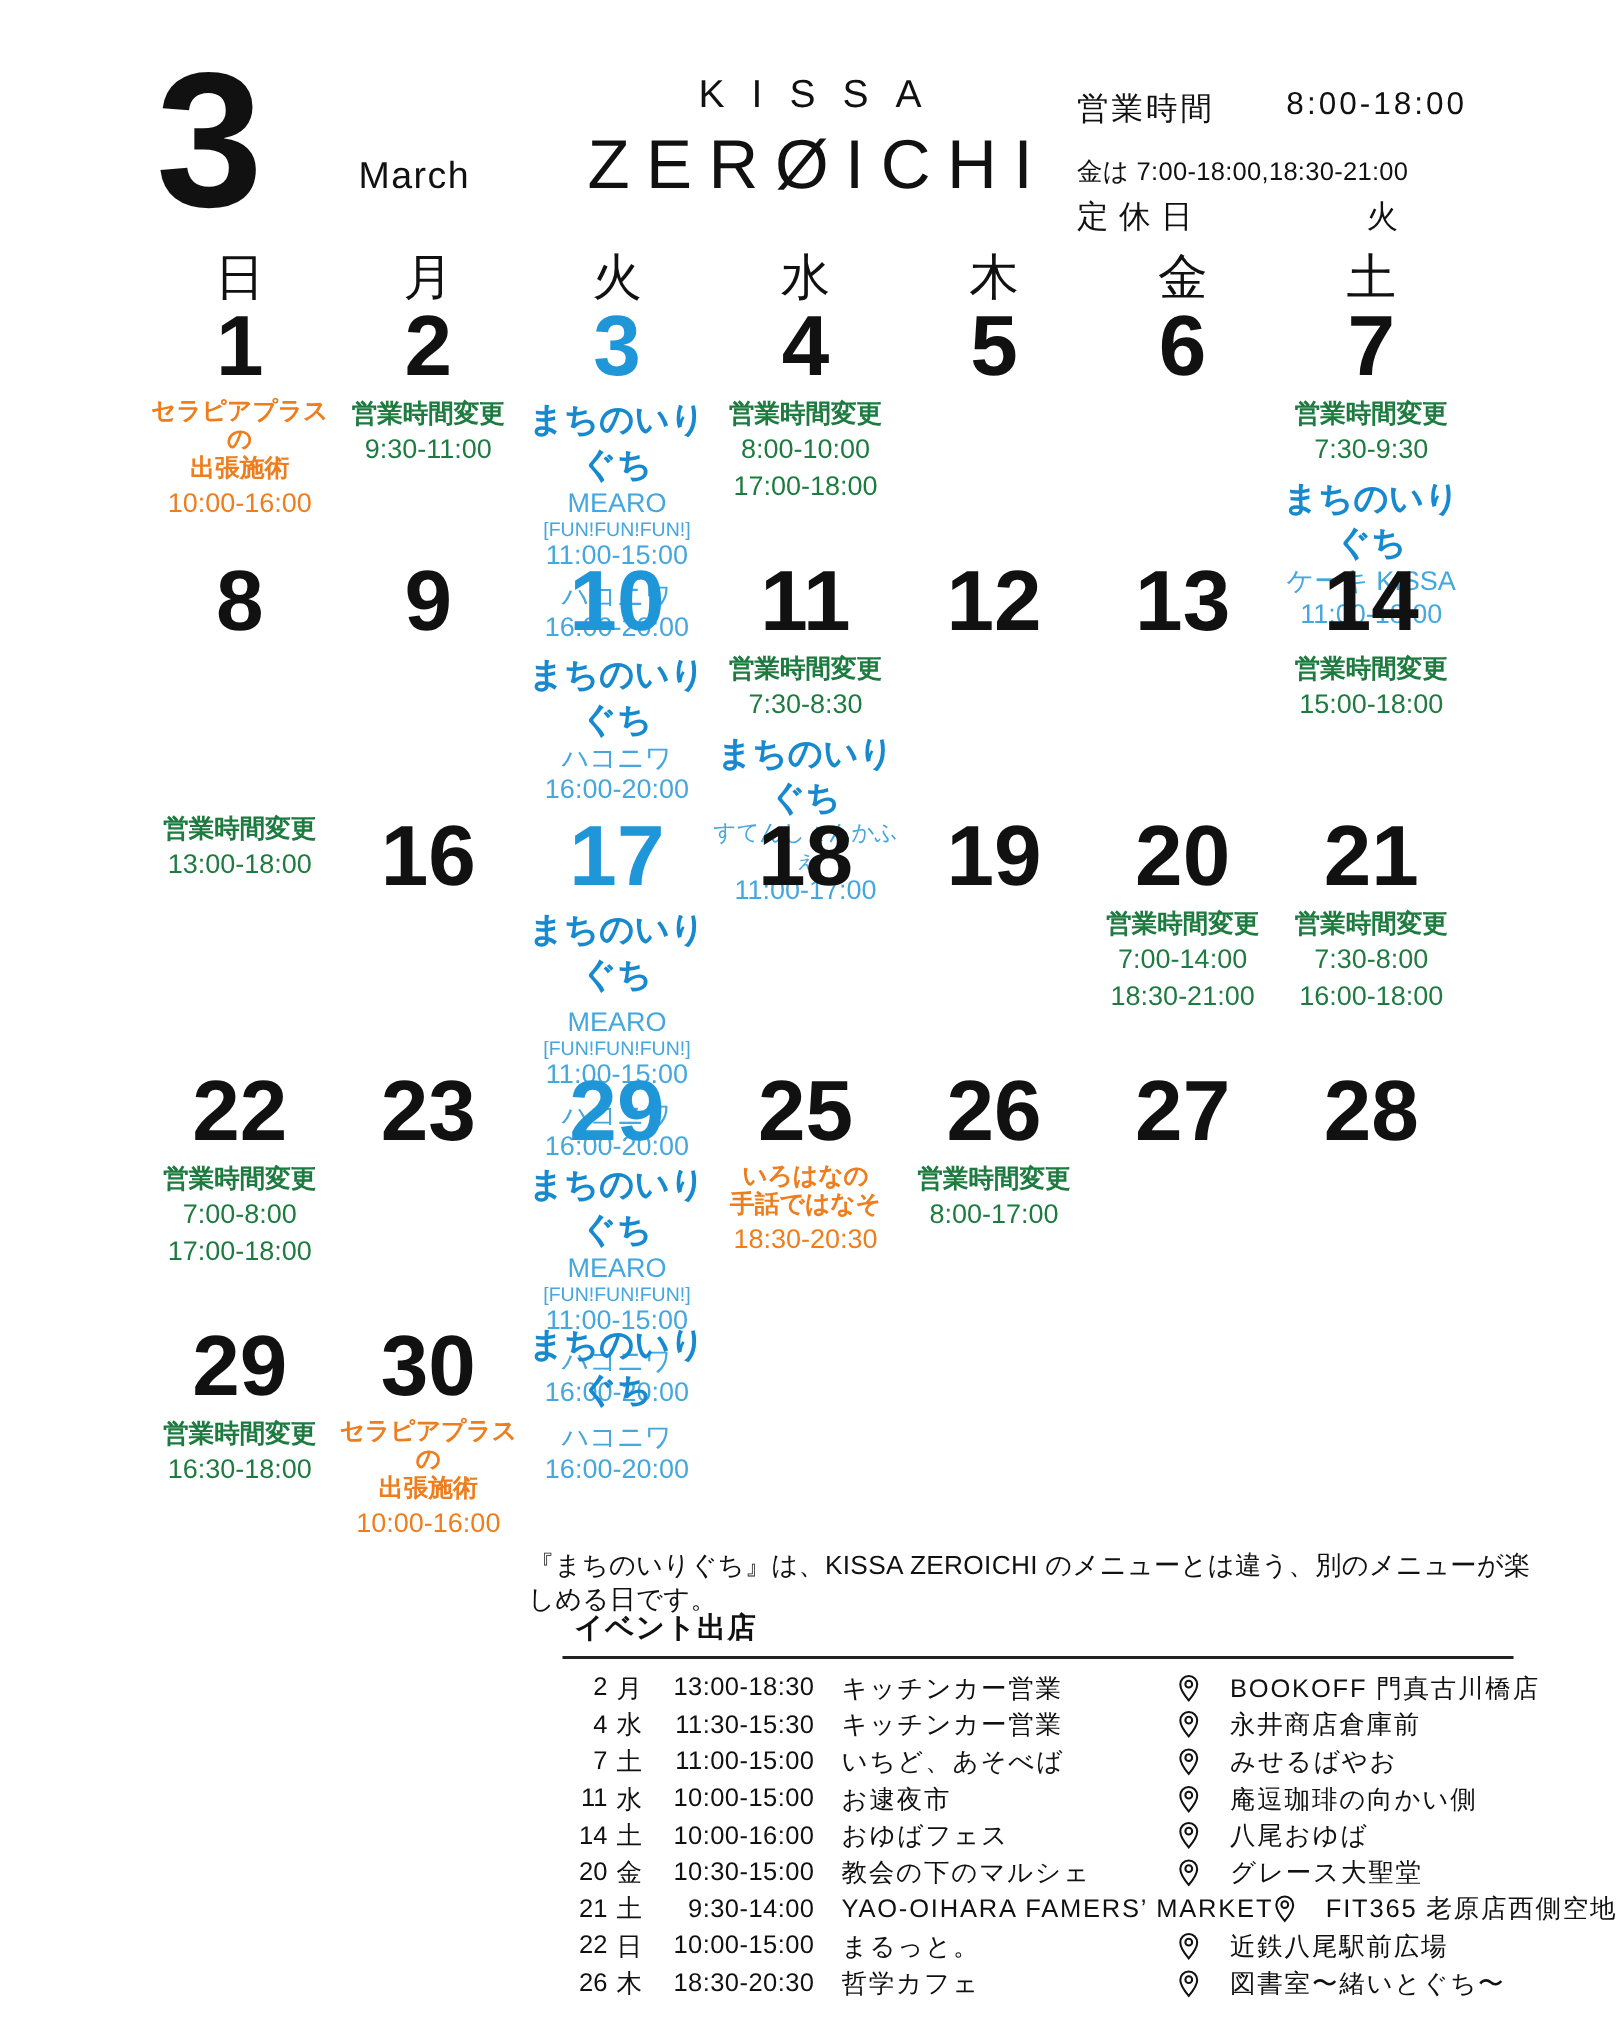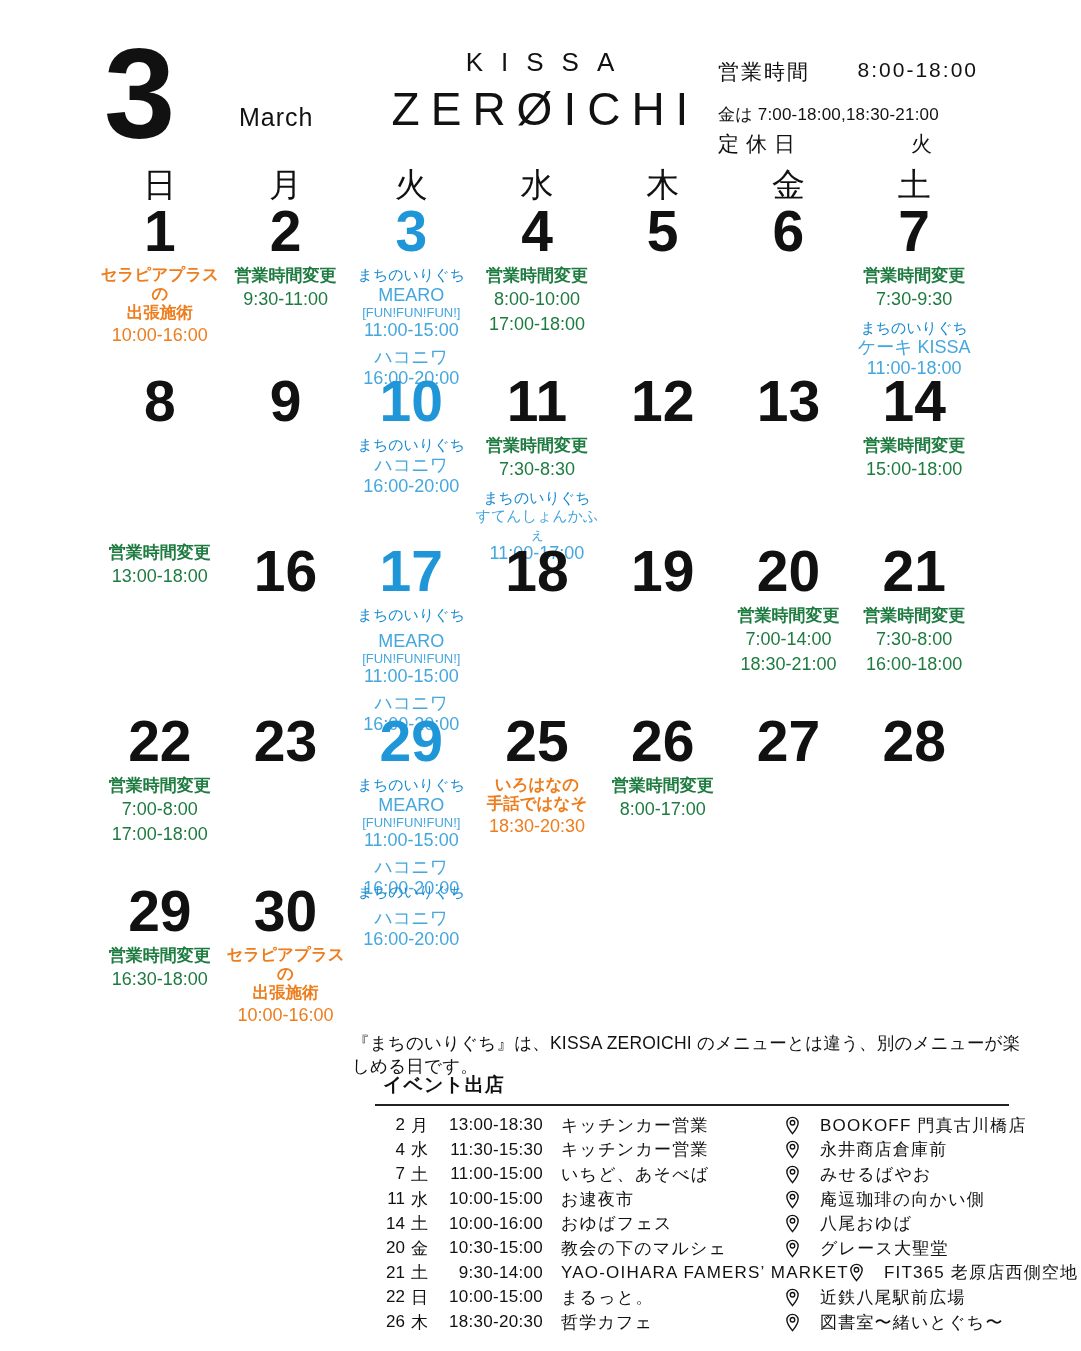--- a/index.html
+++ b/index.html
@@ -23,21 +23,21 @@
     display:grid; grid-template-columns:repeat(7,1fr); text-align:center;
     font-size:33px; font-weight:400;}
   .calendar{position:absolute; left:97px; top:202px; width:880px;}
   .week{display:grid; grid-template-columns:repeat(7,1fr); height:170px;}
   .cell{text-align:center; padding:0 1px; overflow:visible;}
   .num{font-size:57px; font-weight:700; line-height:1.02; margin-bottom:5px; letter-spacing:0px;}
   .num-blue{color:var(--dayblue);}
   .item{white-space:pre-line;}
   .i-green-bold{color:var(--green); font-weight:700; font-size:17px; line-height:1.3;}
   .i-green{color:var(--green); font-size:18px; line-height:1.35;}
-  .i-blue-bold{color:var(--bluebold); font-weight:400; font-size:15px; line-height:1.3;}
+  .i-blue-bold{color:var(--bluebold); font-weight:700; font-size:23px; line-height:1.3;}
   .i-blue{color:var(--blue); font-size:18px; line-height:1.18;}
   .i-blue-small{color:var(--blue); font-size:13px; line-height:1.05;}
   .i-blue-mid{color:var(--blue); font-size:15px; line-height:1.2;}
   .i-orange-bold{color:var(--orange); font-weight:700; font-size:16.5px; line-height:1.15;}
   .i-orange{color:var(--orange); font-size:18px; line-height:1.45;}
   .gap{margin-top:6px;}
   
   .notice{position:absolute; left:352px; top:1032px; width:680px; margin:0;
     font-size:17.5px; line-height:1.3; letter-spacing:0.2px;}
   .events{position:absolute; left:375px; top:1072px; width:634px;}

